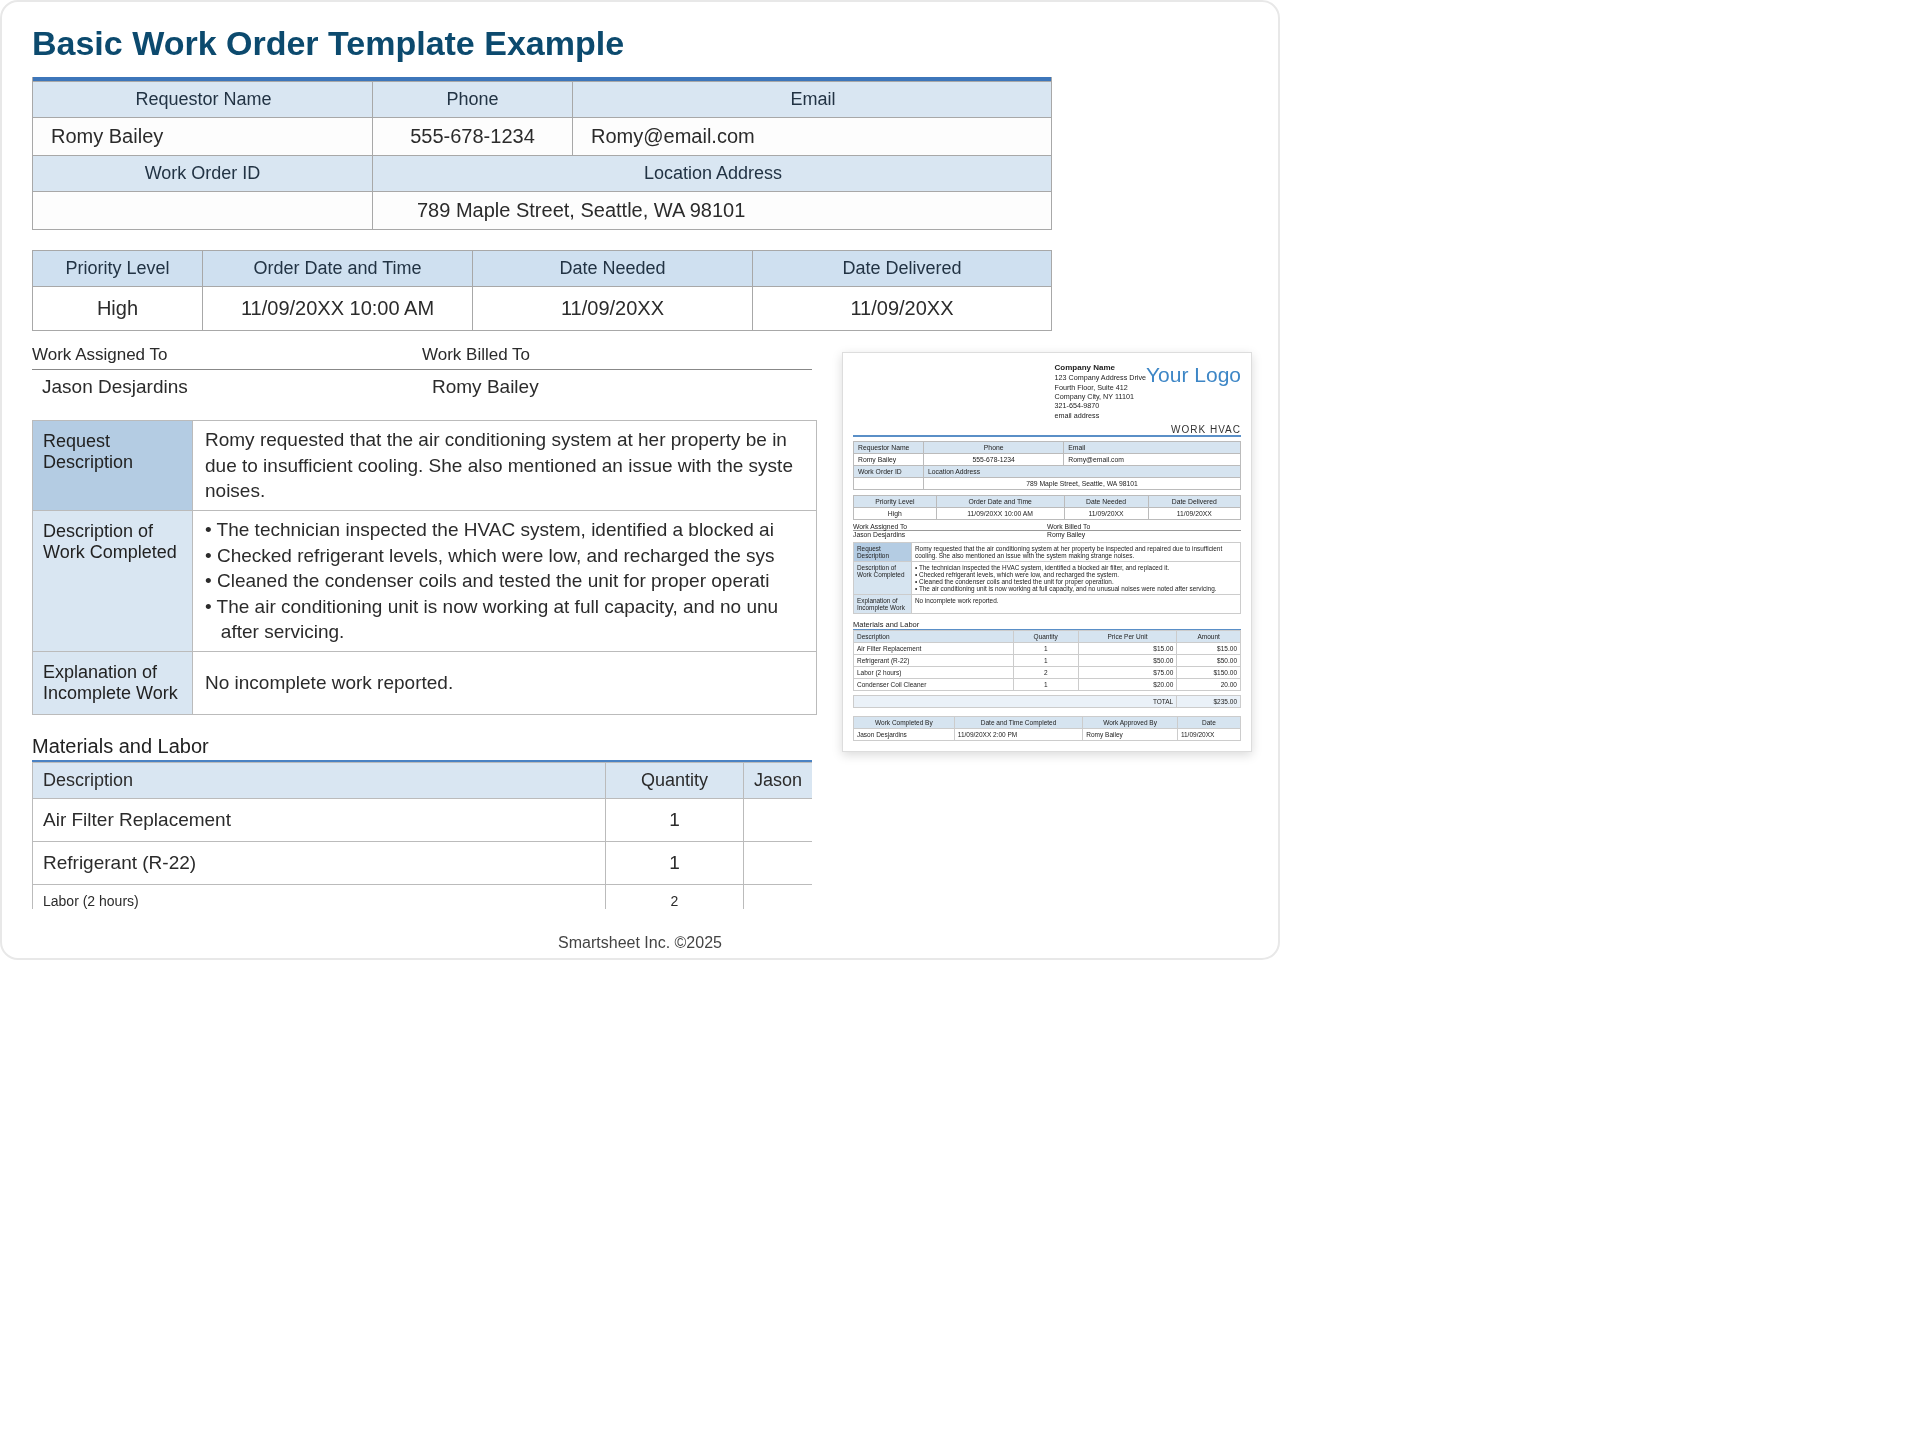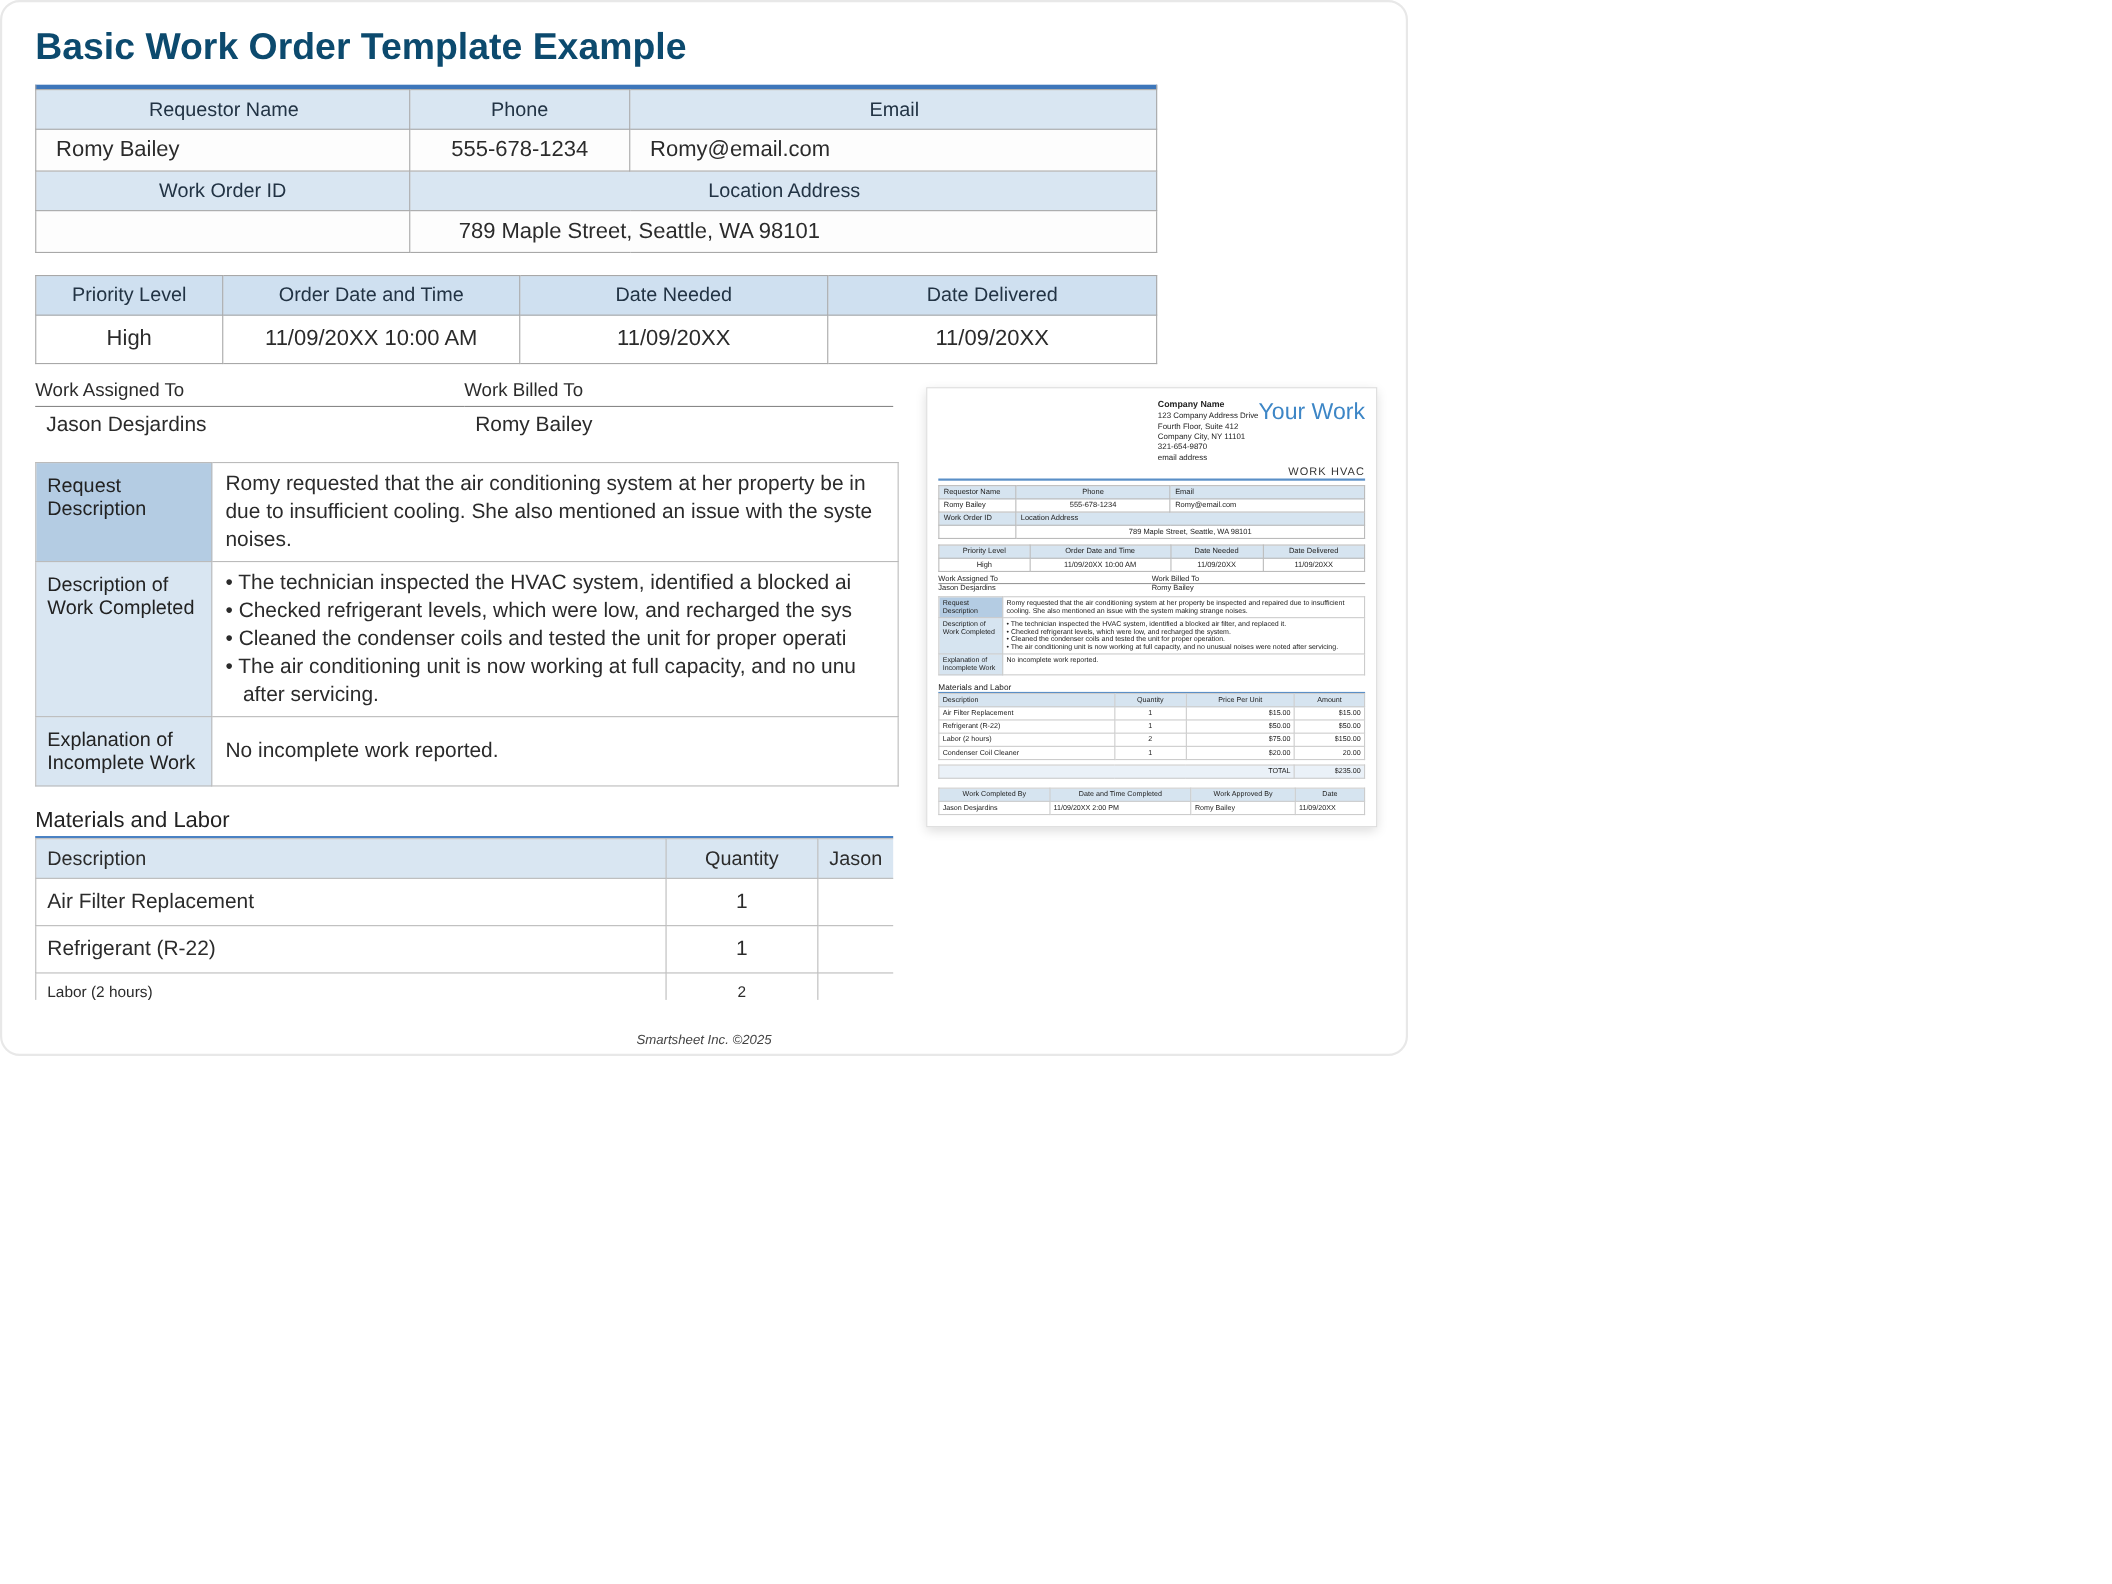--- a/index.html
+++ b/index.html
@@ -33,21 +33,21 @@
 .bullet-list li::before { content: "• "; }
 
 .mat-title { margin-top: 20px; font-size: 20px; color: #222; border-bottom: 2px solid #4a82c3; width: 780px; padding-bottom: 2px; }
 .mat-table { border-collapse: collapse; width: 780px; }
 .mat-table th { background: #d9e6f2; border: 1px solid #bbb; font-weight: 400; font-size: 18px; padding: 7px 10px; text-align: center; }
 .mat-table th.d { text-align: left; width: 590px; }
 .mat-table td { border: 1px solid #bbb; font-size: 19px; padding: 10px; }
 .mat-table .qcol { text-align: center; }
 .mat-table tr.cut td { padding-top: 8px; padding-bottom: 0; border-bottom: none; height: 12px; overflow: hidden; font-size: 14px; }
 
-.footer { position: absolute; bottom: 6px; width: 100%; text-align: center; font-style: italic; color: #444; font-size: 12px; }
+.footer { position: absolute; bottom: 6px; width: 100%; text-align: center; color: #444; font-size: 16px; }
 
 
 .thumb {
   position: absolute;
   right: 26px;
   top: 350px;
   width: 410px;
   background: #fff;
   border: 1px solid #ddd;
   box-shadow: 0 3px 10px rgba(0,0,0,.15);
@@ -197,21 +197,21 @@
       </table>
 
   </div>
 
   <div class="thumb">
     <div class="tp-head">
       <div class="co">
         <b>Company Name</b><br>
         <span id="co-lines">123 Company Address Drive<br>Fourth Floor, Suite 412<br>Company City, NY 11101<br>321-654-9870<br>email address</span>
       </div>
-      <div class="logo">Your Work</div>
+      <div class="logo">Your Logo</div>
     </div>
     <div class="wo">WORK HVAC</div>
 
     <div class="th-bar"></div>
     <table class="th-table">
       <tbody>
           <tr>
             <td class="h">Requestor Name</td>
             <td class="h" style="text-align:center">Phone</td>
             <td class="h">Email</td>

